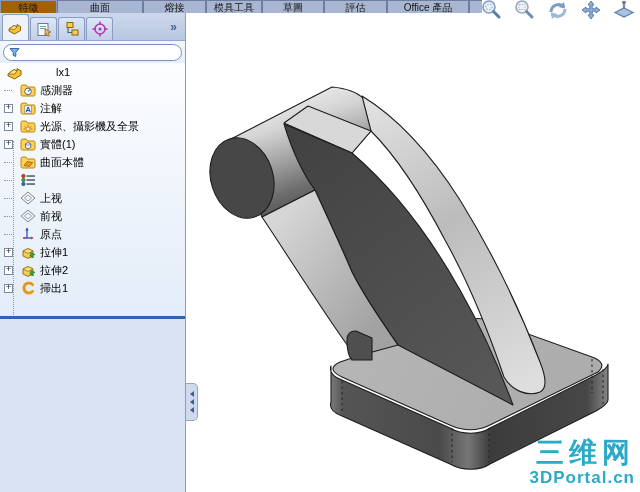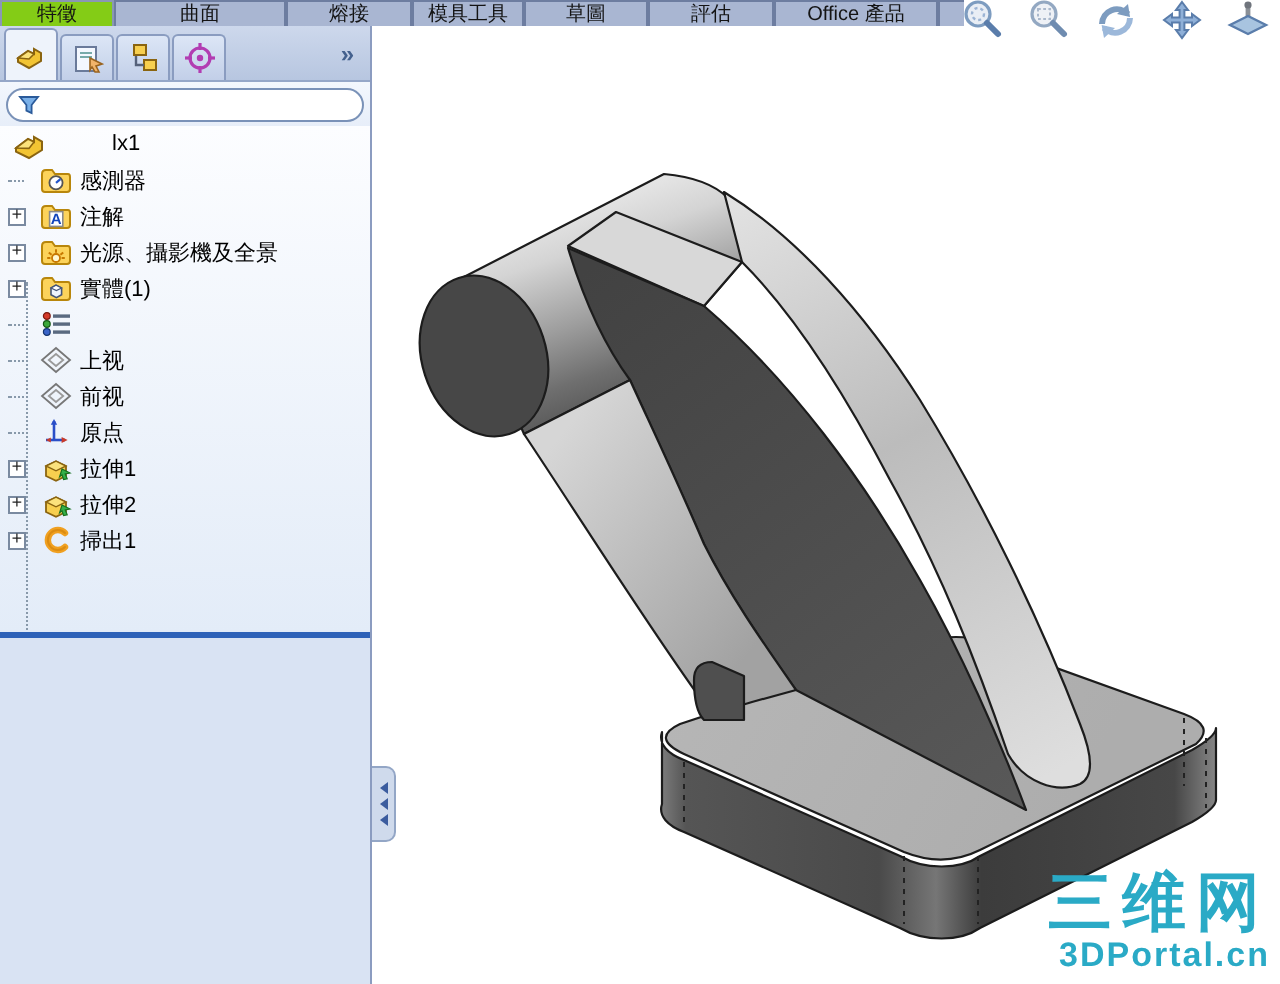--- a/index.html
+++ b/index.html
@@ -5,21 +5,21 @@
   html,body{margin:0;padding:0;}
   body{
     width:640px;height:492px;position:relative;overflow:hidden;
     background:#fff;font-family:"Liberation Sans",sans-serif;
     -webkit-font-smoothing:antialiased;
   }
   
   .cmdbar{position:absolute;top:0;left:0;height:13px;width:482px;display:flex;background:#93a2c0;overflow:hidden;}
   .cmdtab{box-sizing:border-box;height:15px;background:#a9b6d2;border:1px solid #6d7da0;border-bottom:none;
     font-size:10px;color:#141414;text-align:center;line-height:14px;overflow:hidden;white-space:nowrap;flex:none;}
-  .cmdtab.active{background:#84cc16;border-color:#8a97b4;position:relative;z-index:2;}
+  .cmdtab.active{background:#a16207;border-color:#8a97b4;position:relative;z-index:2;}
   
   .viewbar{position:absolute;top:0;right:3px;display:flex;gap:7px;z-index:5;}
   .viewbar .vicon{width:26px;height:20px;flex:none;}
   
   .panel{position:absolute;top:13px;left:0;width:186px;height:479px;background:#d9e3f3;
     border-right:1px solid #8b9cc0;box-sizing:border-box;display:flex;flex-direction:column;}
   .ptabs{height:27px;background:linear-gradient(180deg,#cdd8ec,#b7c6e0);display:flex;align-items:flex-end;
     padding-left:2px;border-bottom:1px solid #95a7c8;flex:none;}
   .ptab{width:27px;height:23px;box-sizing:border-box;border:1px solid #8a9cc0;border-bottom:none;
     border-radius:3px 3px 0 0;background:linear-gradient(180deg,#dce6f6,#c2cfe8);
@@ -48,21 +48,21 @@
   
   .handle{position:absolute;left:186px;top:383px;width:11px;height:36px;background:#cfdaec;
     border:1px solid #93a6c6;border-left:none;border-radius:0 5px 5px 0;z-index:6;
     display:flex;flex-direction:column;align-items:center;justify-content:center;gap:2px;}
   .harrow{width:0;height:0;border-top:3px solid transparent;border-bottom:3px solid transparent;
     border-right:4px solid #3b5c9e;}
   
   .viewport{position:absolute;left:187px;top:13px;right:0;bottom:0;background:#fff;overflow:hidden;}
   .modelsvg{position:absolute;left:-187px;top:-13px;}
   .watermark{position:absolute;right:5px;bottom:6px;text-align:right;line-height:1;color:#2aaac6;}
-  .wm1{font-size:32px;font-weight:bold;letter-spacing:5px;font-family:"Liberation Sans",sans-serif;}
+  .wm1{font-size:28px;font-weight:bold;letter-spacing:5px;font-family:"Liberation Sans",sans-serif;}
   .wm2{font-size:17px;font-weight:bold;letter-spacing:1px;margin-top:2px;}
 </style>
 </head>
 <body>
 
 <div class="cmdbar">
   <div class="cmdtab active" style="width:57px">特徵</div>
   <div class="cmdtab" style="width:86px">曲面</div>
   <div class="cmdtab" style="width:63px">熔接</div>
   <div class="cmdtab" style="width:56px">模具工具</div>
@@ -212,20 +212,32 @@
       <span class="ticon">
         <svg width="16" height="14" viewBox="0 0 16 14">
           <path d="M1 4 Q1 2 3 2 L6 2 L7.5 4 L14 4 Q15 4 15 5.5 L15 11.5 Q15 13 13.5 13 L2.5 13 Q1 13 1 11.5 Z" fill="#fcd35b" stroke="#b8860b"></path>
           <path d="M5.5 7 L8 5.6 L10.8 7 L10.8 10.4 L8.2 11.8 L5.5 10.4 Z" fill="#eef4ff" stroke="#445577" stroke-width="0.8"></path>
           <path d="M5.5 7 L8 5.6 L10.8 7 L8.2 8.3 Z" fill="#ffffff" stroke="#445577" stroke-width="0.6"></path>
         </svg>
       </span>
       <span class="tlabel">實體(1)</span>
     </div>
 
+    <div class="trow child">
+      <span class="gutter">
+          <span class="stub"></span>
+        </span>
+      <span class="ticon">
+        <svg width="16" height="14" viewBox="0 0 16 14">
+          <path d="M1 4 Q1 2 3 2 L6 2 L7.5 4 L14 4 Q15 4 15 5.5 L15 11.5 Q15 13 13.5 13 L2.5 13 Q1 13 1 11.5 Z" fill="#fcd35b" stroke="#b8860b"></path>
+          <path d="M4 10.5 L7.2 6.6 L12.6 7.6 L9.6 11.4 Z" fill="#f49a2a" stroke="#a86010" stroke-width="0.9"></path>
+        </svg>
+      </span>
+      <span class="tlabel">曲面本體</span>
+    </div>
 
     <div class="trow child">
       <span class="gutter">
           <span class="stub"></span>
         </span>
       <span class="ticon">
         <svg width="16" height="14" viewBox="0 0 16 14">
           <circle cx="3.4" cy="3" r="1.7" fill="#d43a2a" stroke="#7a1a10" stroke-width="0.6"></circle>
           <circle cx="3.4" cy="7" r="1.7" fill="#3aa83a" stroke="#155515" stroke-width="0.6"></circle>
           <circle cx="3.4" cy="11" r="1.7" fill="#3a64c8" stroke="#15356e" stroke-width="0.6"></circle>

